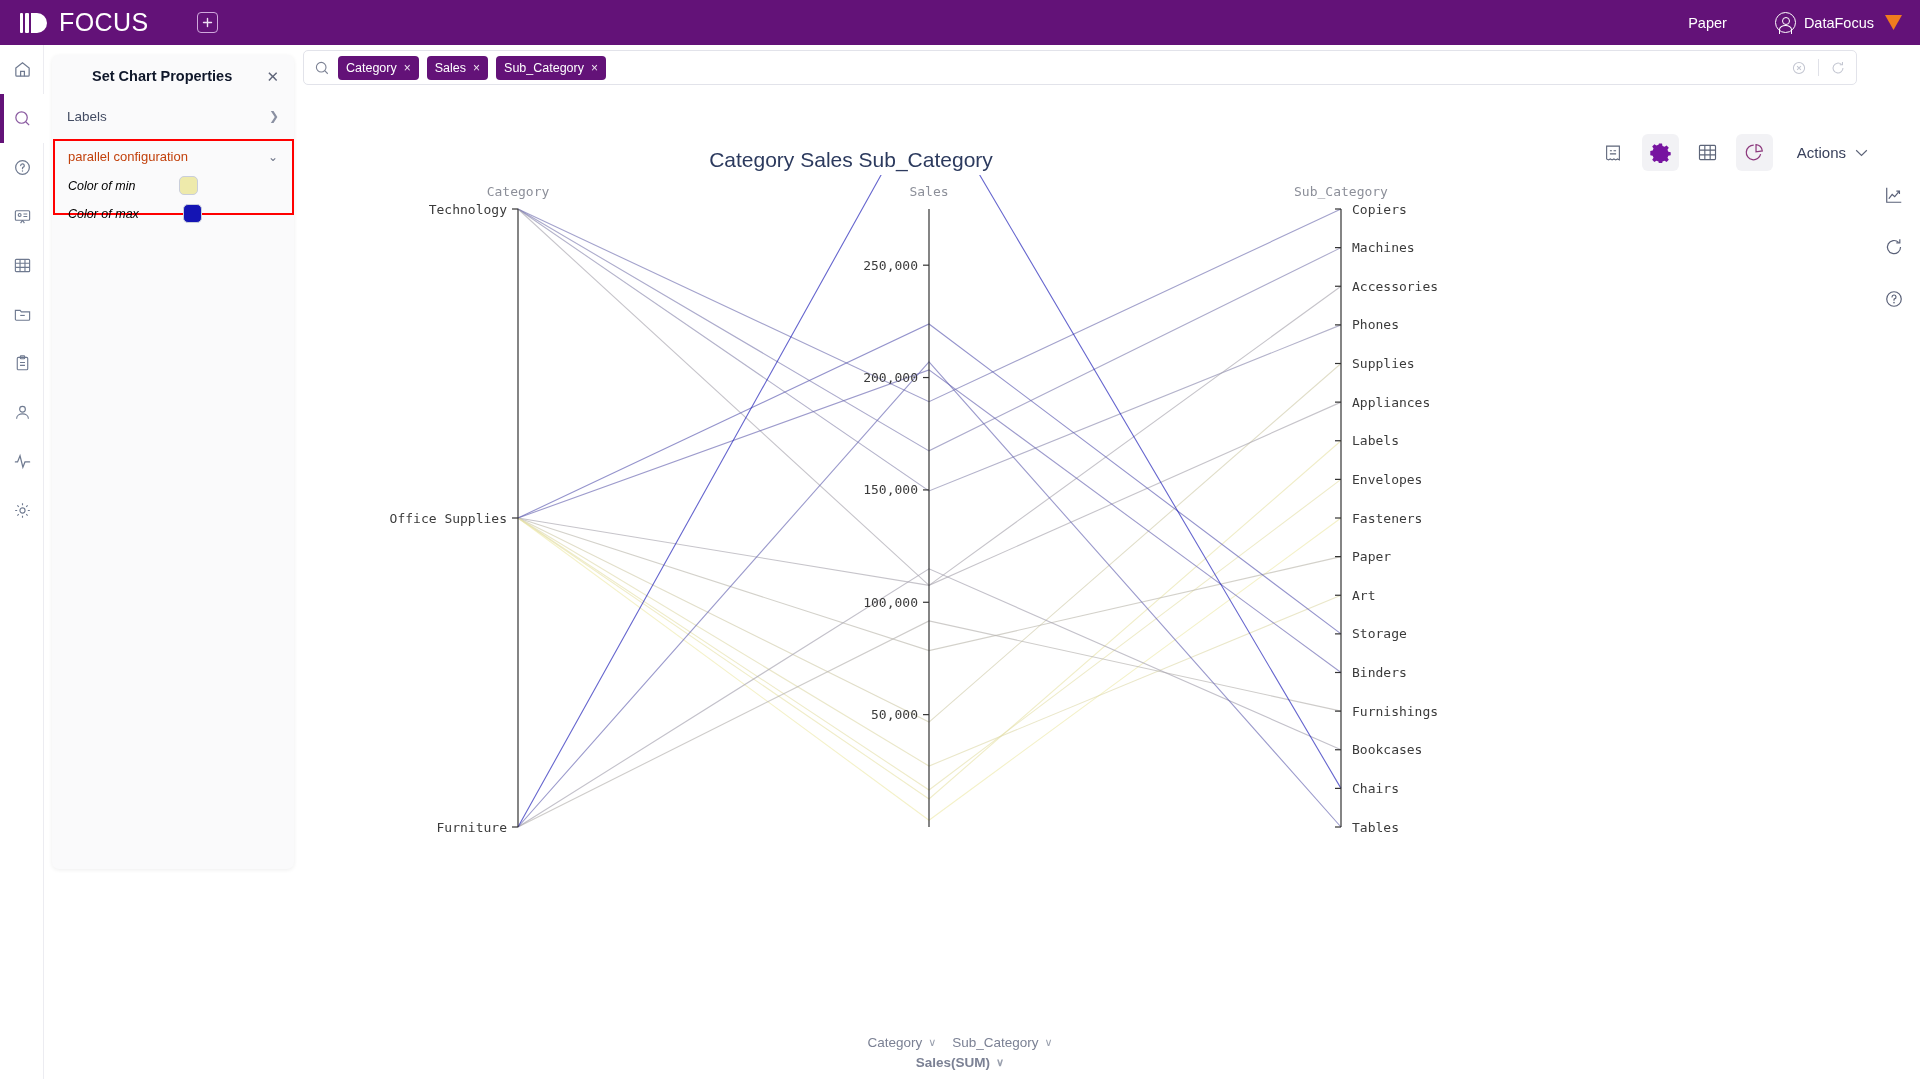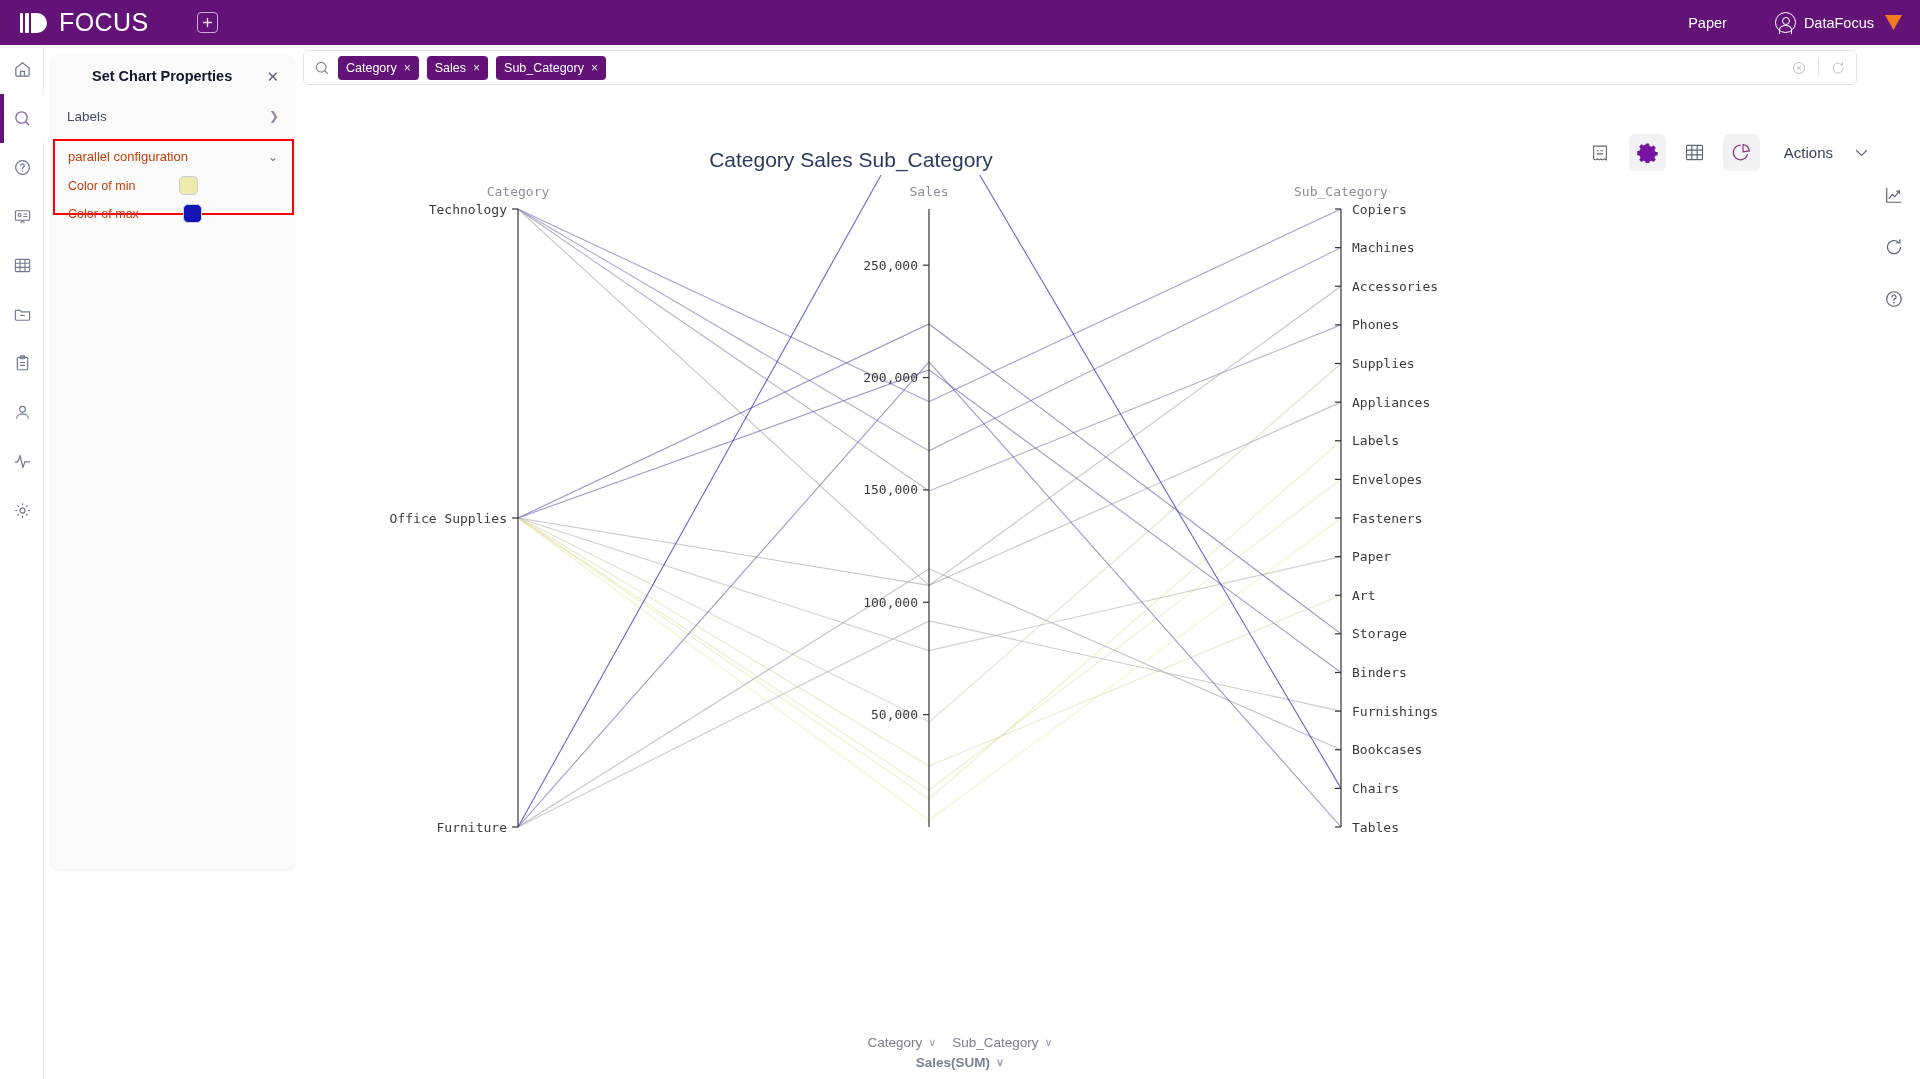--- a/index.html
+++ b/index.html
@@ -102,21 +102,21 @@
   .cfg-title {
     position: absolute; left: 16px; top: 94px;
     font-size: 13px; color: #c2410c;
   }
   .cfg-chev {
     position: absolute; right: 16px; top: 95px;
     color: #6f7689; font-size: 12px; cursor: pointer;
   }
   .cfg-row {
     position: absolute; left: 16px; display: flex; align-items: center;
-    width: 200px; font-size: 12.5px; color: #c2410c;
+    width: 200px; font-size: 12.5px; color: #000000; font-style: italic;
   }
   .cfg-row.r1 { top: 121px; }
   .cfg-row.r2 { top: 149px; }
   .swatch {
     width: 19px; height: 19px; border-radius: 5px;
     border: 1px solid #c9cedb; margin-left: 44px; cursor: pointer;
   }
 
   
   .searchbar {
@@ -137,21 +137,21 @@
   .chart-toolbar {
     position: absolute; right: 52px; top: 134px;
     display: flex; align-items: center; gap: 10px;
   }
   .tb-btn {
     width: 37px; height: 37px; border-radius: 6px; cursor: pointer;
     display: flex; align-items: center; justify-content: center;
   }
   .tb-btn.sel { background: #f2f2f5; }
   .actions-btn {
-    display: flex; align-items: center; gap: 22px; margin-left: 14px;
+    display: flex; align-items: center; gap: 9px; margin-left: 14px;
     font-size: 15px; color: #39415c; cursor: pointer;
   }
 
   
   .edge-icons {
     position: absolute; right: 16px; top: 185px;
     display: flex; flex-direction: column; gap: 28px; align-items: center;
   }
   .edge-icons .e-btn { cursor: pointer; }
 

